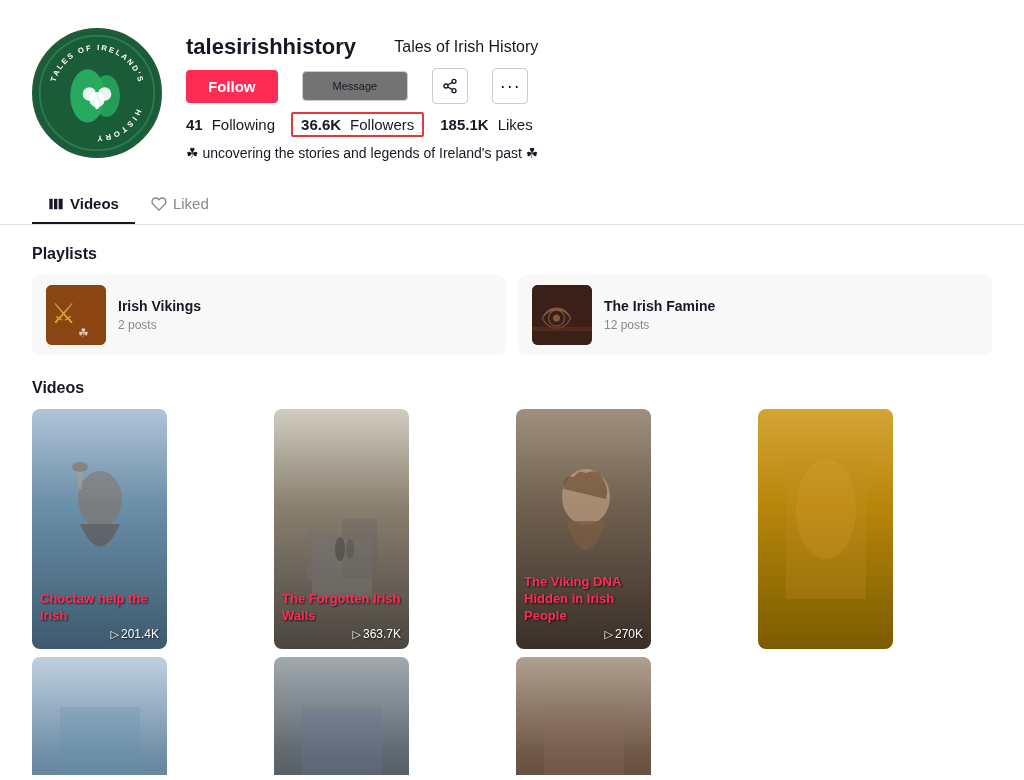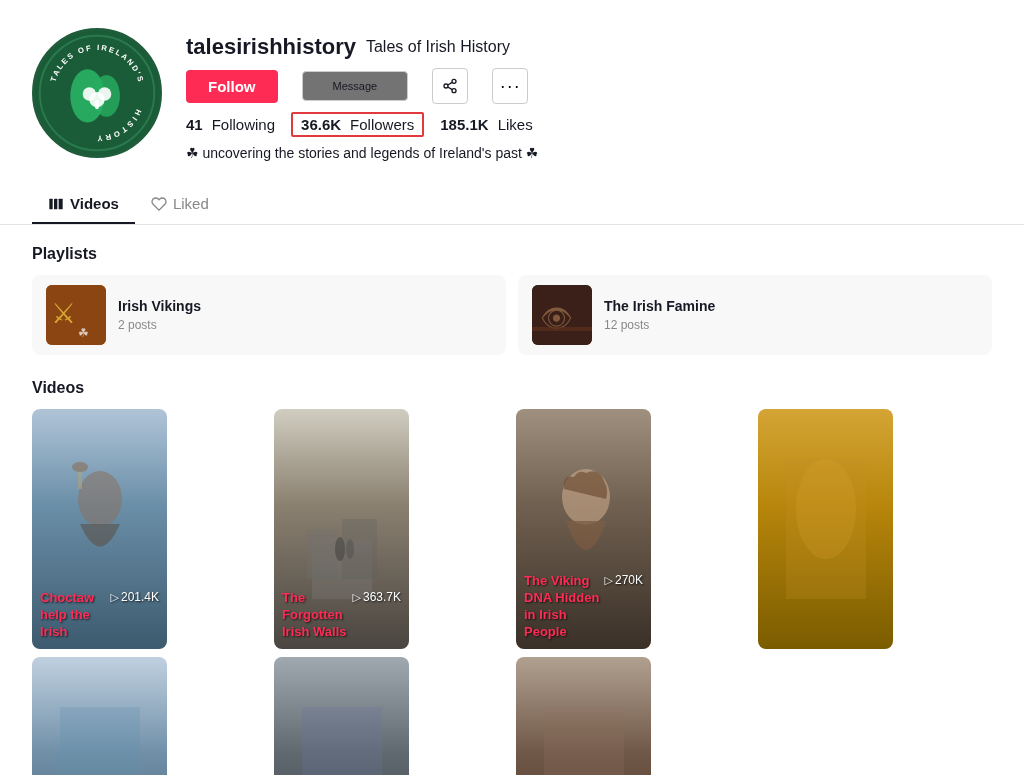--- a/index.html
+++ b/index.html
@@ -10,21 +10,21 @@
     .avatar-circle {
       width: 130px; height: 130px; border-radius: 50%;
       background: #1e5c3a;
       display: flex; align-items: center; justify-content: center;
       position: relative; flex-shrink: 0; overflow: hidden;
       border: 3px solid #1e5c3a;
     }
 
     .profile-info { display: flex; flex-direction: column; gap: 8px; padding-top: 6px; }
 
-    .username-row { display: flex; align-items: center; gap: 10px; }
+    .username-row { display: flex; align-items: center; gap: 10px; justify-content: space-between; }
     .username { font-size: 22px; font-weight: 700; color: #161823; }
     .display-name { font-size: 16px; color: #161823; }
 
     .action-row { display: flex; align-items: center; gap: 24px; }
     .btn-follow {
       background: #fe2c55; color: #fff; border: none;
       padding: 8px 22px; border-radius: 4px; font-size: 15px; font-weight: 600;
       cursor: pointer;
     }
     .btn-message {
@@ -84,21 +84,21 @@
     .playlist-name { font-size: 14px; font-weight: 600; }
     .playlist-posts { font-size: 12px; color: #888; }
 
     .videos-grid { display: grid; grid-template-columns: repeat(4, 1fr); gap: 8px; }
     .video-card {
       border-radius: 8px; overflow: hidden; position: relative; cursor: pointer;
       background: #222; aspect-ratio: 9/16; max-height: 240px;
     }
     .video-overlay {
       position: absolute; bottom: 8px; left: 8px; right: 8px;
-      display: flex; flex-direction: row; gap: 2px;
+      display: flex; flex-direction: column; gap: 2px; align-items: flex-end;
     }
     .video-title {
       font-size: 13px; font-weight: 700; color: #fe2c55;
       text-shadow: 1px 1px 2px rgba(0,0,0,0.7);
       line-height: 1.3;
     }
     .video-views {
       font-size: 12px; color: #fff;
       text-shadow: 1px 1px 2px rgba(0,0,0,0.8);
     }

